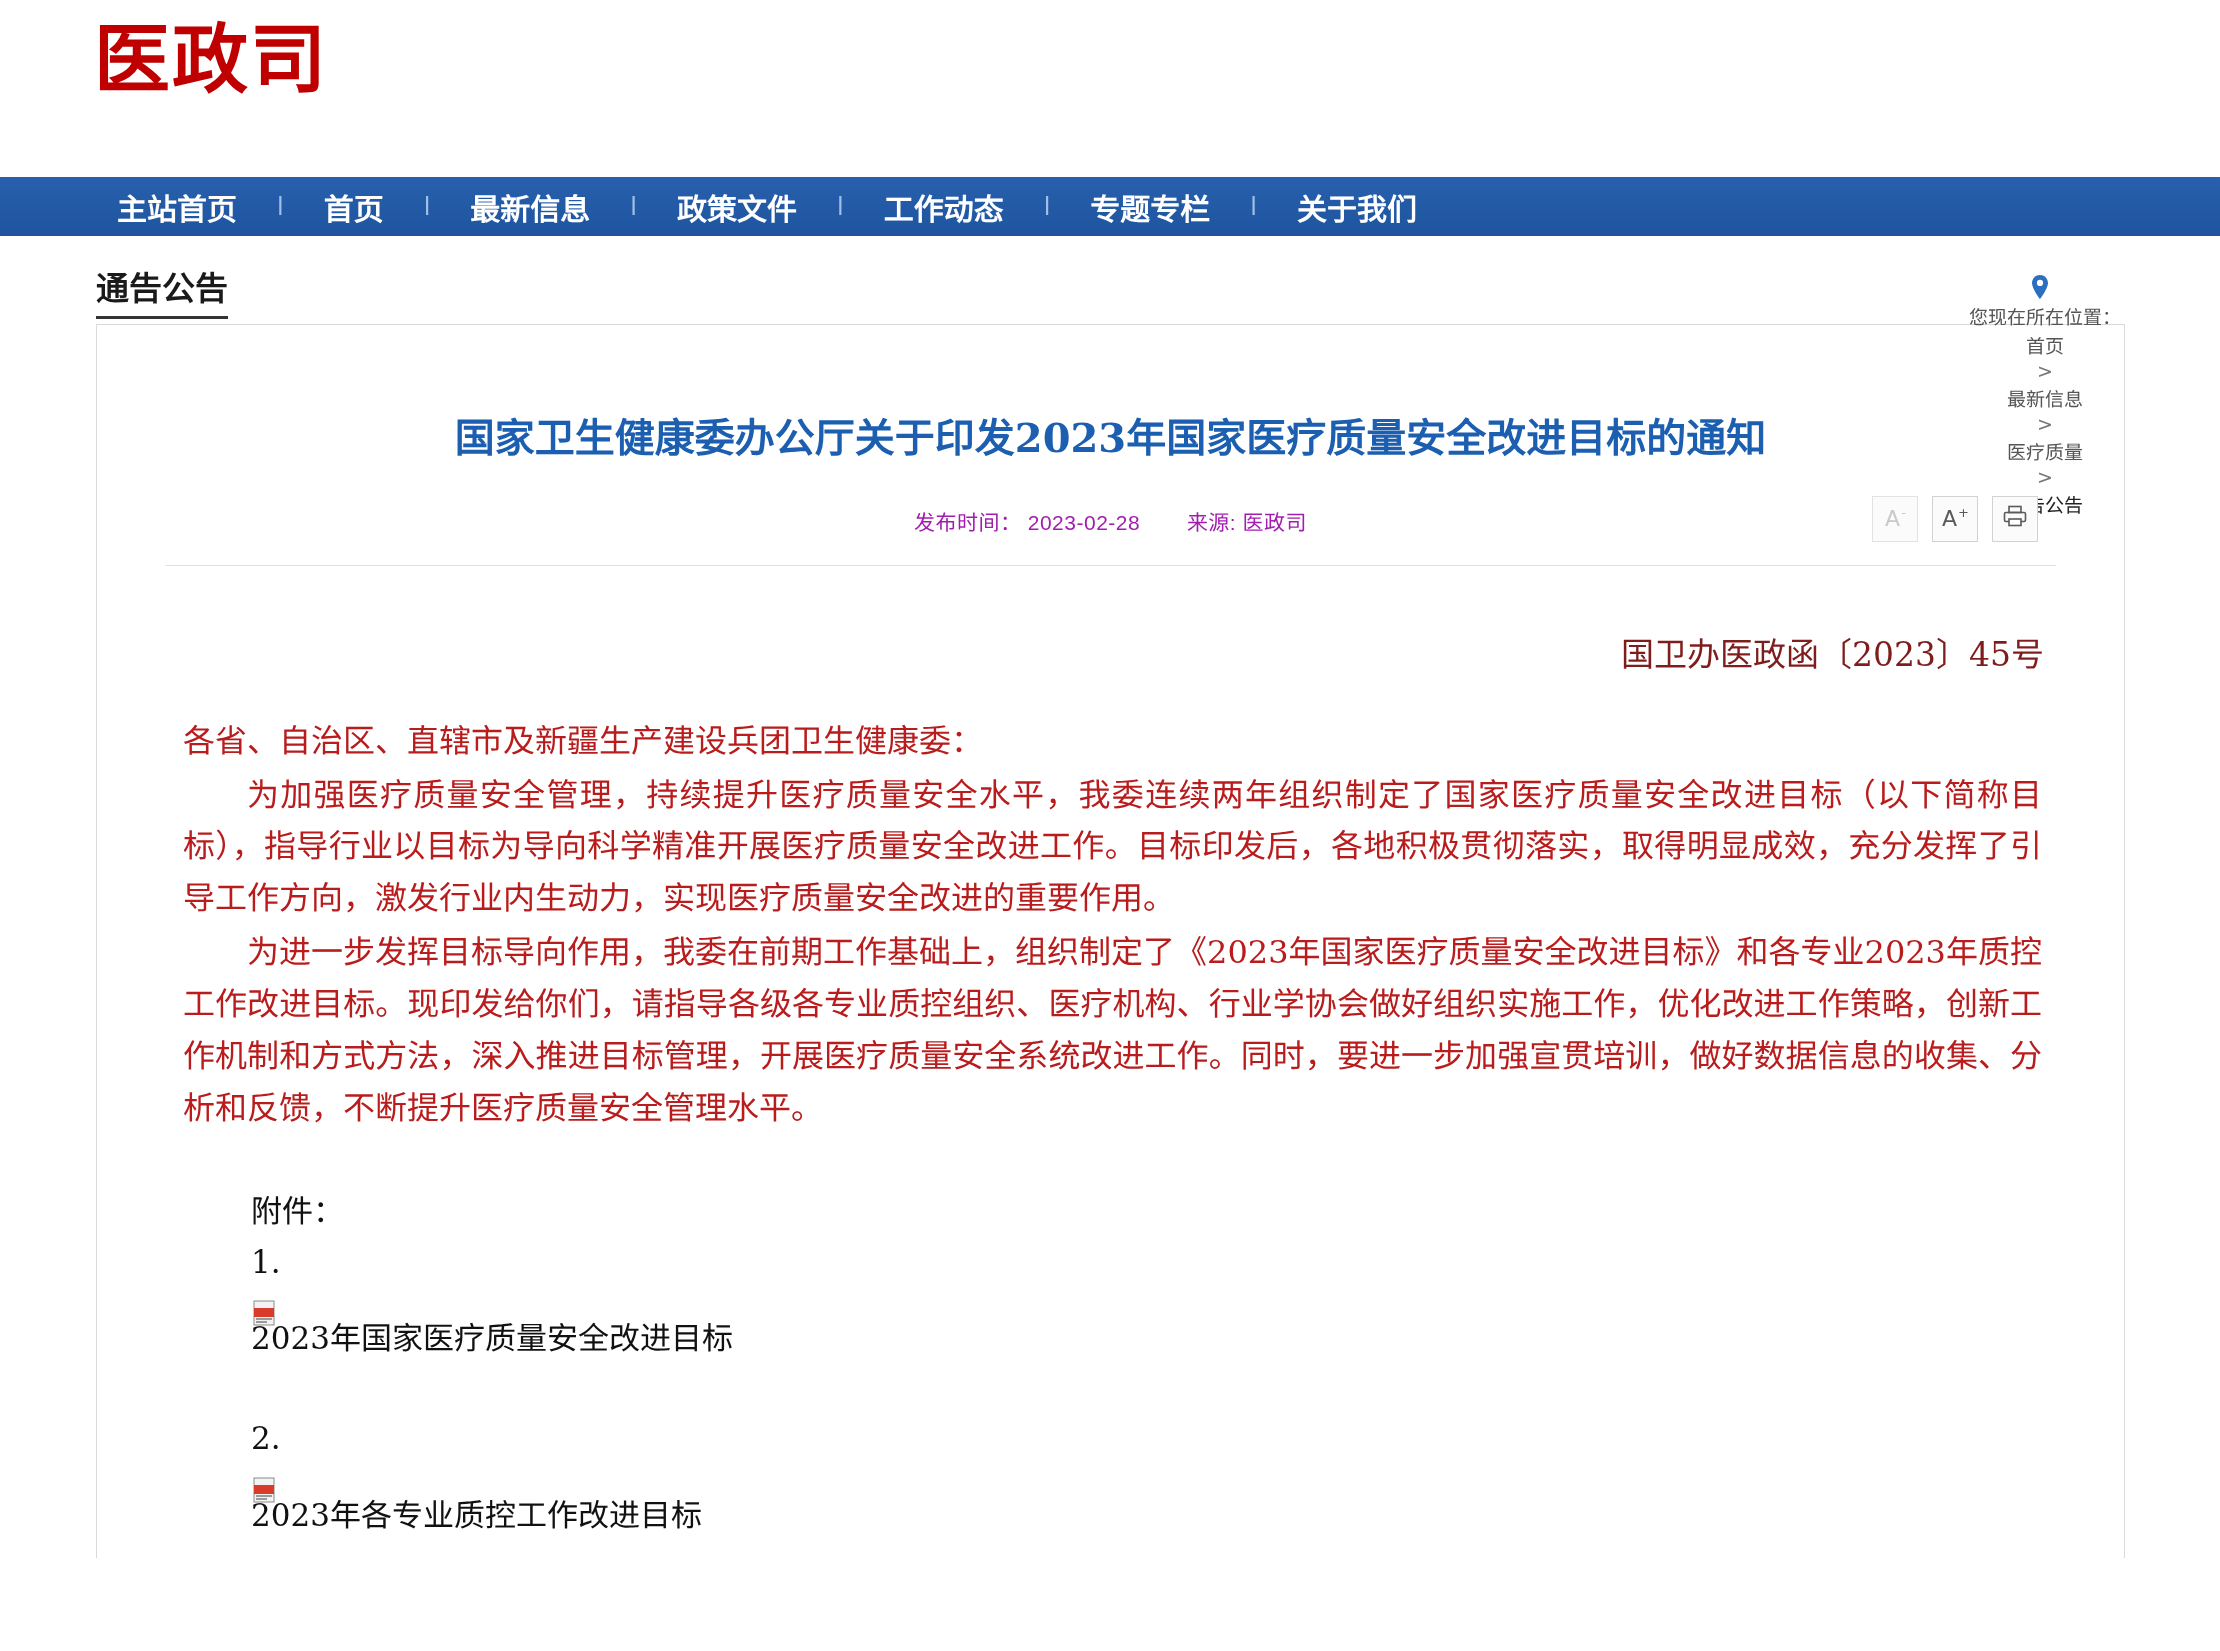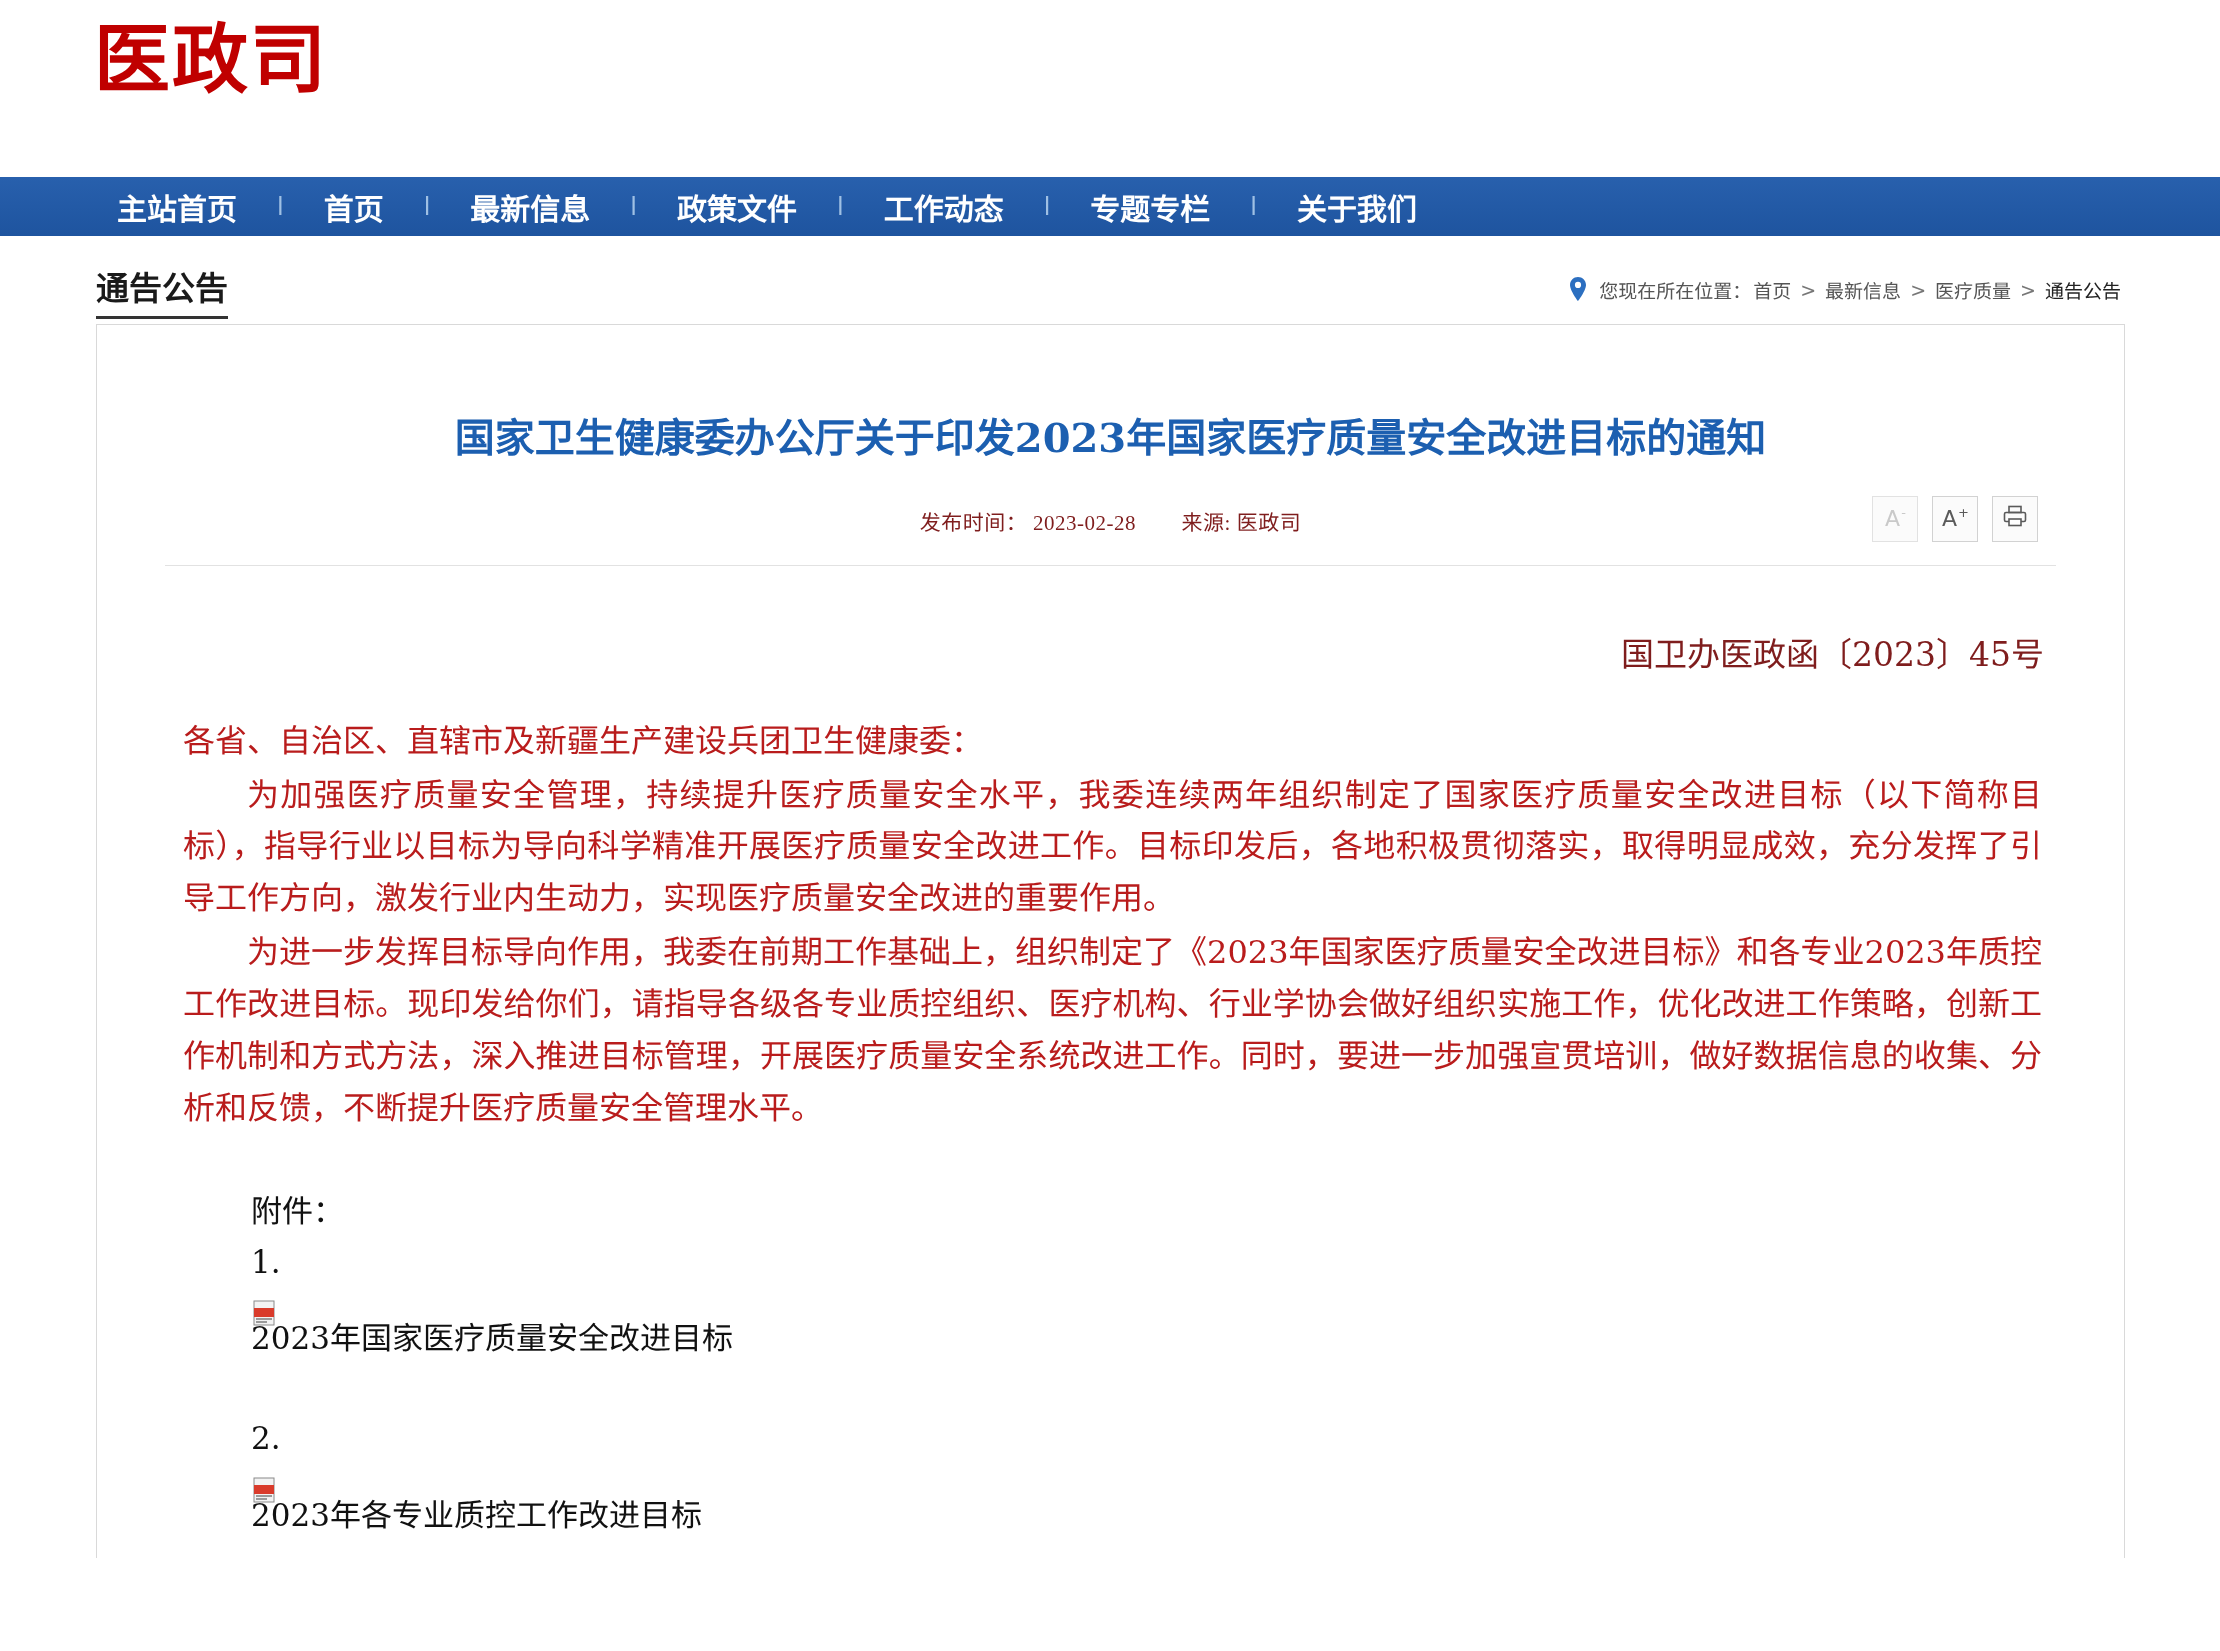--- a/index.html
+++ b/index.html
@@ -87,20 +87,21 @@
     position: absolute;
     right: 100px;
     top: 40px;
     font-size: 19px;
     color: #555;
     font-family: "DejaVu Sans", "Liberation Sans", sans-serif;
     display: flex;
     align-items: center;
     gap: 2px;
     white-space: nowrap;
+    flex-direction: column;
   }
   .pin-icon {
     width: 18px;
     height: 24px;
     margin-right: 10px;
     display: inline-block;
     position: relative;
     top: -1px;
   }
   .crumb a { color: #555; text-decoration: none; }
@@ -128,22 +129,22 @@
   .meta-row {
     position: relative;
     margin-top: 34px;
     padding-bottom: 22px;
     border-bottom: 1px solid #e2e2e2;
     height: 66px;
   }
   .meta-center {
     text-align: center;
     font-size: 21px;
-    color: #7f1d1d;
-    font-family: Liberation Serif, serif;
+    color: #a21caf;
+    font-family: Liberation Sans, sans-serif;
     letter-spacing: 0.5px;
     padding-top: 6px;
   }
   .meta-center .gap { display: inline-block; width: 34px; }
   .tool-btns {
     position: absolute;
     right: 18px;
     top: -4px;
     display: flex;
     gap: 14px;

